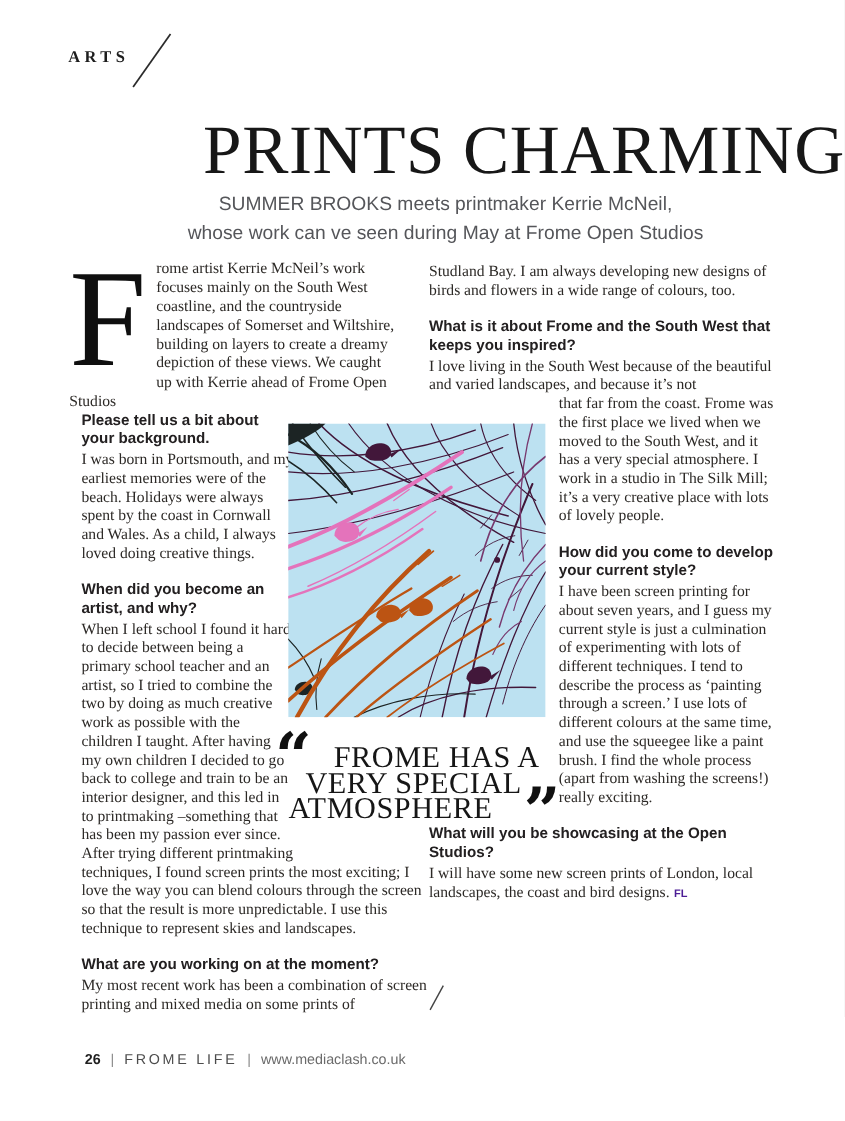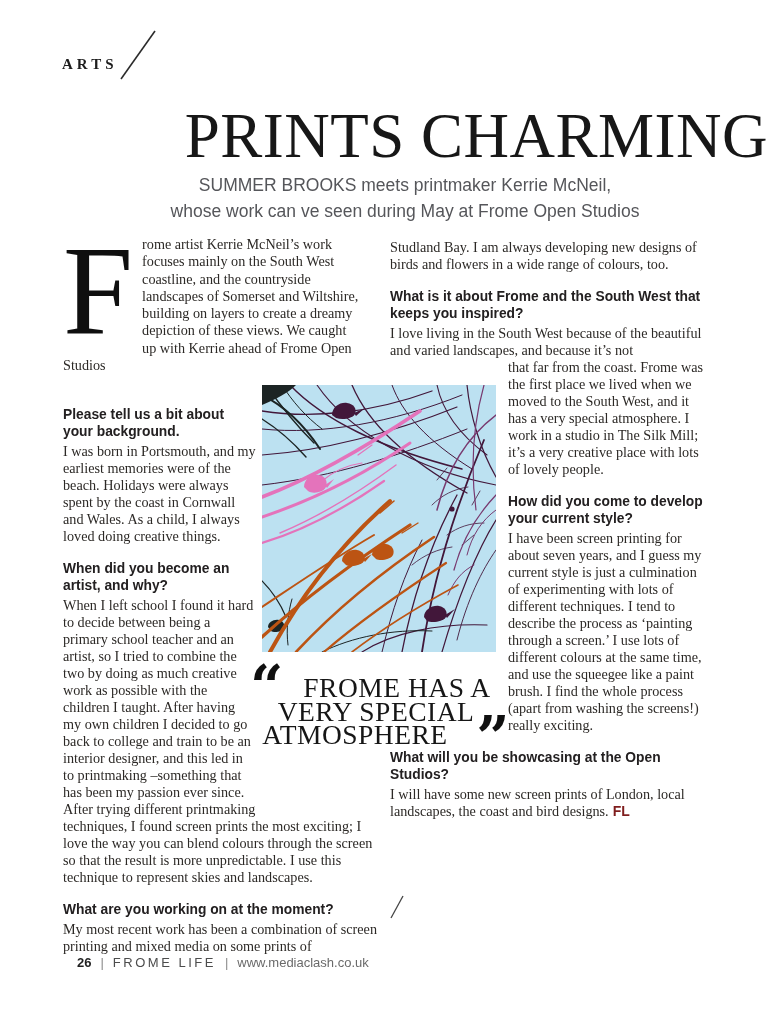--- a/index.html
+++ b/index.html
@@ -3,21 +3,21 @@
 <meta charset="utf-8">
 <style>
   html,body { margin:0; padding:0; background:#e8e8e8; }
   .page {
     position:relative; width:768px; height:1019px; margin:0 auto;
     background:#ffffff; overflow:hidden;
     font-family:"Liberation Serif", serif; color:#2c2926;
   }
   
   .section-label {
-    position:absolute; left:62px; top:56px;
+    position:absolute; left:62px; top:44px;
     font-family:"Liberation Serif", serif; font-weight:700;
     font-size:15px; letter-spacing:4px; color:#1d1d1d;
   }
   .section-slash { position:absolute; left:116px; top:28px; }
   .article-title {
     position:absolute; left:0; top:100px; width:100%;
     text-align:right; font-family:"Liberation Serif", serif;
     font-size:63px; font-weight:400; letter-spacing:0.5px; color:#171717;
     white-space:nowrap;
   }
@@ -30,36 +30,36 @@
   .intro {
     position:absolute; left:63px; top:236px; width:300px;
     font-size:14.2px; line-height:17.3px; color:#2c2926;
   }
   .dropcap {
     float:left; font-family:"Liberation Serif", serif; font-weight:400;
     font-size:126px; line-height:97px; height:99px;
     margin:6px 9px 0 0; color:#0f0f0f;
   }
   
-  .col-left  { position:absolute; left:63px;  top:373px; width:323px;margin-top:33px; }
+  .col-left  { position:absolute; left:74px;  top:373px; width:323px; }
   .col-right { position:absolute; left:390px; top:239px; width:316px; }
   .q {
     font-family:"Liberation Sans", sans-serif; font-weight:700;
     font-size:13.8px; line-height:17px; color:#232021;
     margin:15px 0 3px 0;
   }
   .q.first { margin-top:0; }
   .a { font-size:14.2px; line-height:17px; margin:0; }
   .narrow  { width:193px; }
   .wide    { width:323px; }
   .rnarrow { width:198px; margin-left:118px; }
   .rwide   { width:316px; margin-left:0; }
   .flmark {
     font-family:"Liberation Sans", sans-serif; font-weight:700;
-    font-size:14px; color:#7f1d1d; margin-left:4px;
+    font-size:10px; color:#4c1d95; margin-left:4px;
   }
   
   .artwork { position:absolute; left:262px; top:385px; width:234px; height:267px; }
   
   .pull-quote {
     position:absolute; left:252px; top:676px; width:248px;
     text-align:center; font-family:"Liberation Serif", serif;
     font-size:27.5px; line-height:23.5px; letter-spacing:0.5px; color:#161616;
   }
   .qline1 { padding-left:42px; }

